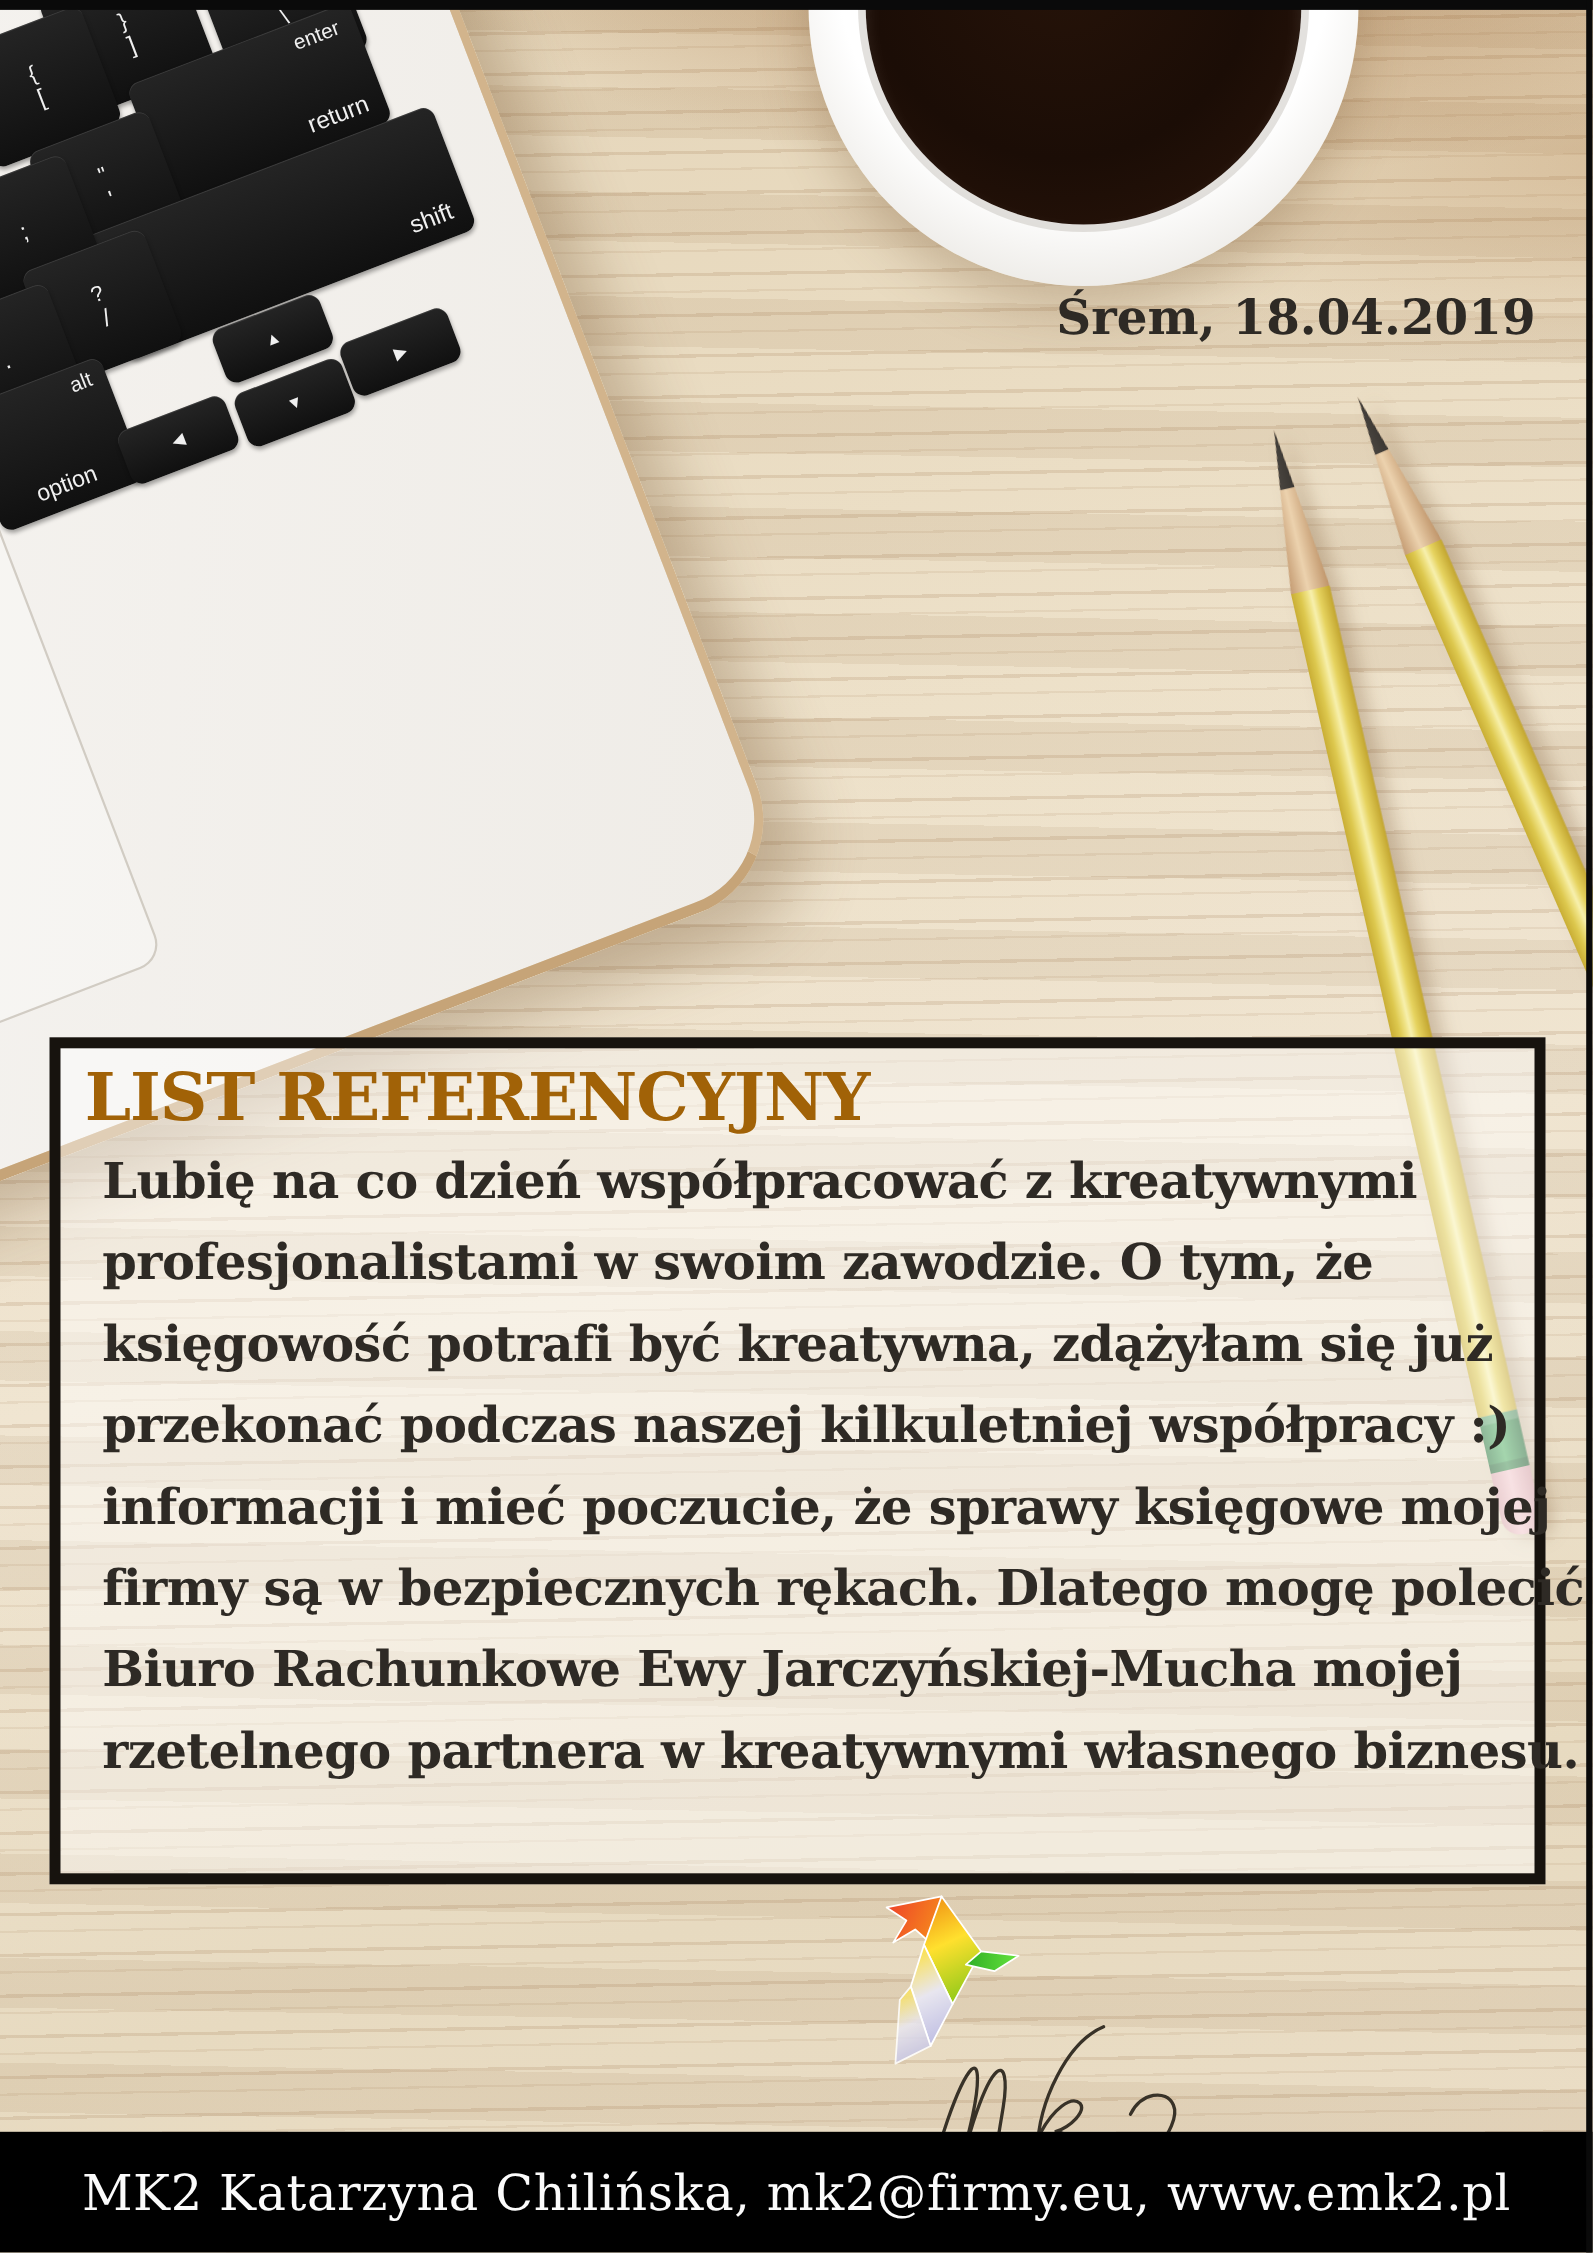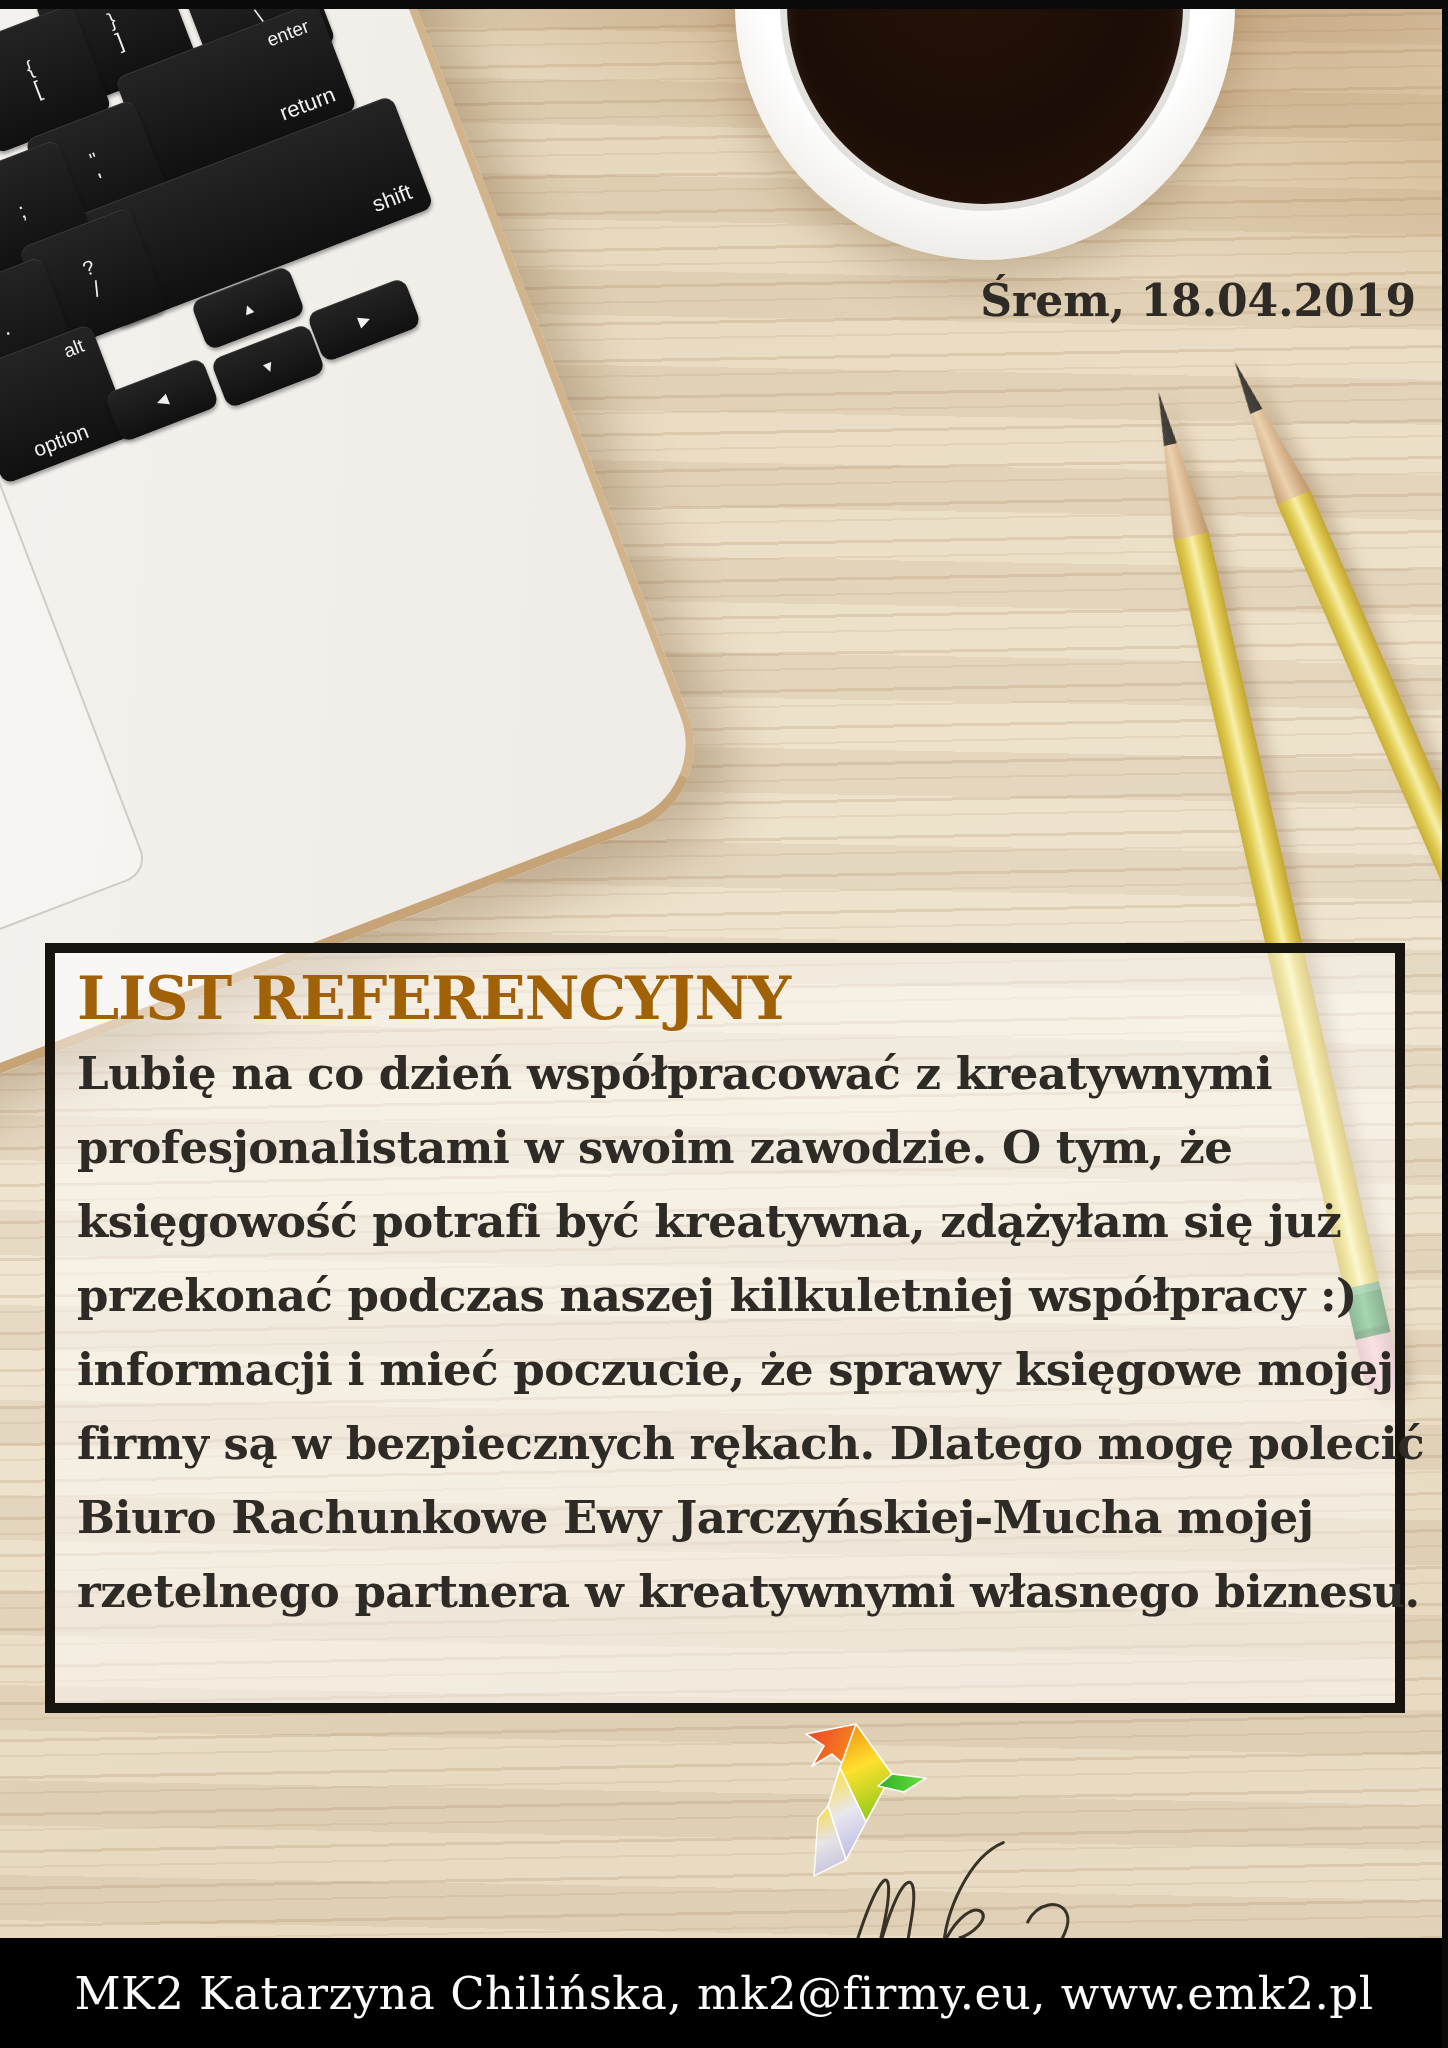--- a/index.html
+++ b/index.html
@@ -60,30 +60,30 @@
     background:linear-gradient(90deg,#c9ae35 0%,#ddc84e 22%,#efe284 40%,#f7f0ae 50%,#e6d35f 68%,#c2a52f 100%);}
   .pencil .ferrule{height:52px;
     background:linear-gradient(90deg,#2f7a40,#58b269 45%,#2a6e39);
     box-shadow:inset 0 8px 0 rgba(255,255,255,0.18), inset 0 -8px 0 rgba(0,0,0,0.18);}
   .pencil .eraser{height:60px;border-radius:0 0 17px 17px;
     background:linear-gradient(90deg,#d9a7ab,#f2c9cc 45%,#d39fa4);}
   .pencil1{left:1140px;top:390px;height:1030px;transform:rotate(-12.8deg);}
   .pencil2{left:1216px;top:360px;height:780px;transform:rotate(-23.5deg);}
 
   
-  .date{position:absolute;z-index:5;right:32px;top:268px;color:#2e2a25;
-    font:700 44px/1 "DejaVu Serif",serif;margin-top:11px;}
+  .date{position:absolute;z-index:5;right:52px;top:268px;color:#2e2a25;
+    font:700 44px/1 "DejaVu Serif",serif;}
 
   
   .letterbox{position:absolute;z-index:6;left:45px;top:943px;width:1360px;height:770px;
     box-sizing:border-box;border:10px solid #17130e;background:rgba(255,255,255,0.46);
     padding:8px 18px 0 22px;}
   .letterbox h1{margin:6px 0 2px;text-align:left;color:#a16207;letter-spacing:-1px;
     font:700 60px/62px "DejaVu Serif",serif;}
-  .letter-lines{margin-top:8px;}
+  .letter-lines{margin-top:8px;margin-left:16px;}
   .line{font:700 45px/74px "DejaVu Serif",serif;color:#2e2a25;letter-spacing:-0.5px;white-space:nowrap;}
 
   
   .bird{position:absolute;z-index:7;left:800px;top:1718px;width:130px;height:160px;}
   .sig-name{position:absolute;z-index:7;right:43px;top:1756px;color:#2b2723;
     font:700 46px/1.1 "DejaVu Serif",serif;}
   .sig-script{position:absolute;z-index:7;left:815px;top:1836px;width:300px;height:160px;
     transform:rotate(-4deg);}
 
   

